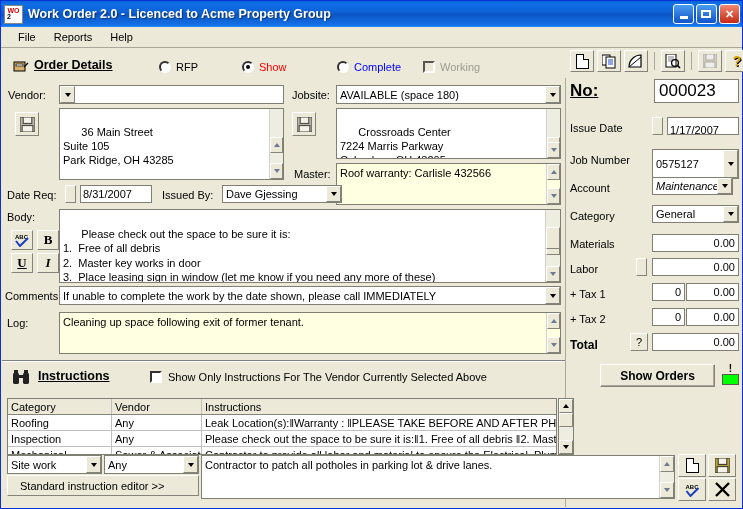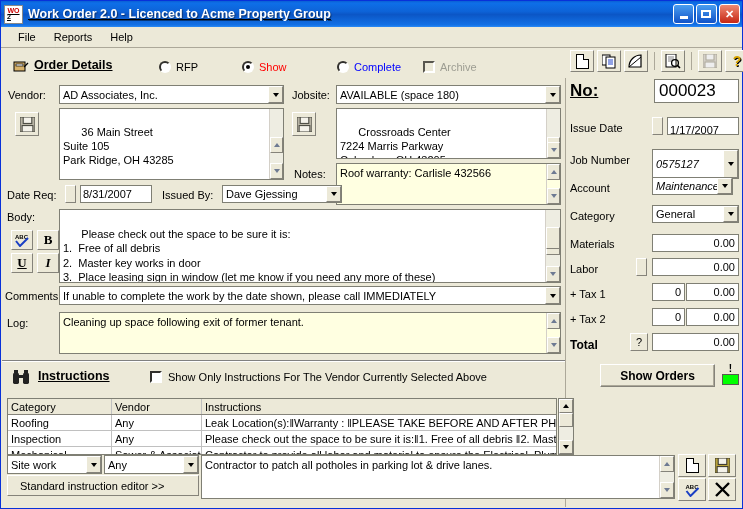--- a/index.html
+++ b/index.html
@@ -13,21 +13,20 @@
     background:#ece9d8;
     border:1px solid #0831d9;
     box-sizing:border-box;
   }
   
   .titlebar{
     height:26px;
     background:linear-gradient(to bottom,#0a5fd4 0%,#0e6fe8 8%,#0d63d8 40%,#0b56c6 52%,#1371e6 92%,#2b8bf5 100%);
     display:flex;align-items:center;padding:0 2px 0 3px;
     box-sizing:border-box;
-    text-decoration:underline;
   }
   .title-ico{
     width:17px;height:17px;background:#fff;border:1px solid #888;
     display:flex;flex-direction:column;justify-content:center;
     align-items:center;margin-right:5px;flex:0 0 auto;
     font-size:7px;line-height:6px;font-weight:bold;color:#c00;
     font-family:"Liberation Sans",sans-serif;
   }
   .title-ico i{font-style:normal;display:block;}
   .title-ico i.b{color:#000;align-self:flex-start;margin-left:2px;}
@@ -186,21 +185,21 @@
     <div class="radiogrp" style="position:absolute;left:240px;top:13px;">
       <span class="radio on"></span>
       <span class="lbl" style="color:#ff0000">Show</span>
     </div>
     <div class="radiogrp" style="position:absolute;left:335px;top:13px;">
       <span class="radio"></span>
       <span class="lbl" style="color:#0000ff">Complete</span>
     </div>
     <div class="radiogrp" style="position:absolute;left:421px;top:13px;">
       <span class="check dim"></span>
-      <span class="lbl dim">Archive</span>
+      <span class="lbl dim">Working</span>
     </div>
 
     <div style="position:absolute;left:568px;top:2px;display:flex;align-items:center;gap:3px;">
       <div class="btn" style="width:24px;height:22px;">
         <span class="ico doc-ico"></span>
       </div>
       <div class="btn" style="width:24px;height:22px;">
         <svg width="15" height="15" viewBox="0 0 15 15">
           <rect x="0" y="1" width="8" height="10" fill="#fff" stroke="#000"></rect>
           <rect x="4" y="3" width="9" height="11" fill="#fff" stroke="#000"></rect>
@@ -230,21 +229,20 @@
           <rect x="2" y="8" width="10" height="6" fill="#eeeeee" stroke="#aca899"></rect>
         </svg>
       </div>
       <div class="btn" style="width:24px;height:22px;">
         <span style="color:#d8a400;font-weight:bold;font-size:14px;text-shadow:1px 1px 0 #000;">?</span>
       </div>
     </div>
 
     <div class="lbl" style="position:absolute;left:6px;top:41px;">Vendor:</div>
     <div class="combo" style="position:absolute;left:57px;top:37px;width:225px;height:19px;">
-      <span class="v">AD Associates, Inc.</span>
       <span class="arrowbtn">
           <i class="tri-d"></i>
         </span>
     </div>
 
     <div class="lbl" style="position:absolute;left:290px;top:41px;">Jobsite:</div>
     <div class="combo" style="position:absolute;left:334px;top:37px;width:225px;height:19px;">
       <span class="v">AVAILABLE (space 180)</span>
       <span class="arrowbtn">
           <i class="tri-d"></i>
@@ -280,21 +278,21 @@
     <div class="field" style="position:absolute;left:334px;top:60px;width:225px;height:51px;padding:2px 18px 2px 3px;white-space:pre;line-height:14px;">
       <span>Crossroads Center
 7224 Marris Parkway
 Columbus, OH 43205</span>
       <span class="vsb" style="width:14px;top:0;bottom:0;right:0;position:absolute;">
         <span class="ab" style="display:flex;"><i class="tri-u gray"></i></span>
         <span class="ab bot" style="display:flex;"><i class="tri-d gray"></i></span>
       </span>
     </div>
 
-    <div class="lbl" style="position:absolute;left:292px;top:120px;">Notes:</div>
+    <div class="lbl" style="position:absolute;left:292px;top:120px;">Master:</div>
     <div class="field yellow" style="position:absolute;left:334px;top:115px;width:225px;height:42px;padding:2px 18px 2px 3px;line-height:14px;">
       <span>Roof warranty: Carlisle 432566</span>
       <span class="vsb" style="width:14px;top:0;bottom:0;right:0;position:absolute;background:#ffffe1;">
         <span class="ab" style="display:flex;">
             <i class="tri-u gray"></i>
           </span>
         <span class="ab bot" style="display:flex;">
             <i class="tri-d gray"></i>
           </span>
       </span>
@@ -365,21 +363,21 @@
     <div style="position:absolute;left:563px;top:30px;width:1px;bottom:0;border-left:1px solid #aca899;"></div>
 
     <div style="position:absolute;left:568px;top:33px;font-size:17px;font-weight:bold;text-decoration:underline;">No:</div>
     <div class="field" style="position:absolute;left:652px;top:31px;width:85px;height:24px;font-size:17px;padding:1px 4px;">000023</div>
 
     <div class="lbl" style="position:absolute;left:568px;top:74px;">Issue Date</div>
     <div class="btn" style="position:absolute;left:650px;top:69px;width:11px;height:18px;"></div>
     <div class="field" style="position:absolute;left:665px;top:69px;width:72px;height:18px;padding-top:6px;">1/17/2007</div>
 
     <div class="lbl" style="position:absolute;left:568px;top:106px;">Job Number</div>
-    <div class="combo" style="position:absolute;left:650px;top:101px;width:87px;height:30px;font-style:italic;">
+    <div class="combo" style="position:absolute;left:650px;top:101px;width:87px;height:30px;">
       <span class="v">0575127</span>
       <span class="arrowbtn">
           <i class="tri-d"></i>
         </span>
     </div>
 
     <div class="lbl" style="position:absolute;left:568px;top:134px;">Account</div>
     <div class="combo" style="position:absolute;left:650px;top:129px;width:81px;height:18px;font-style:italic;">
       <span class="v">Maintenance</span>
       <span class="arrowbtn">

